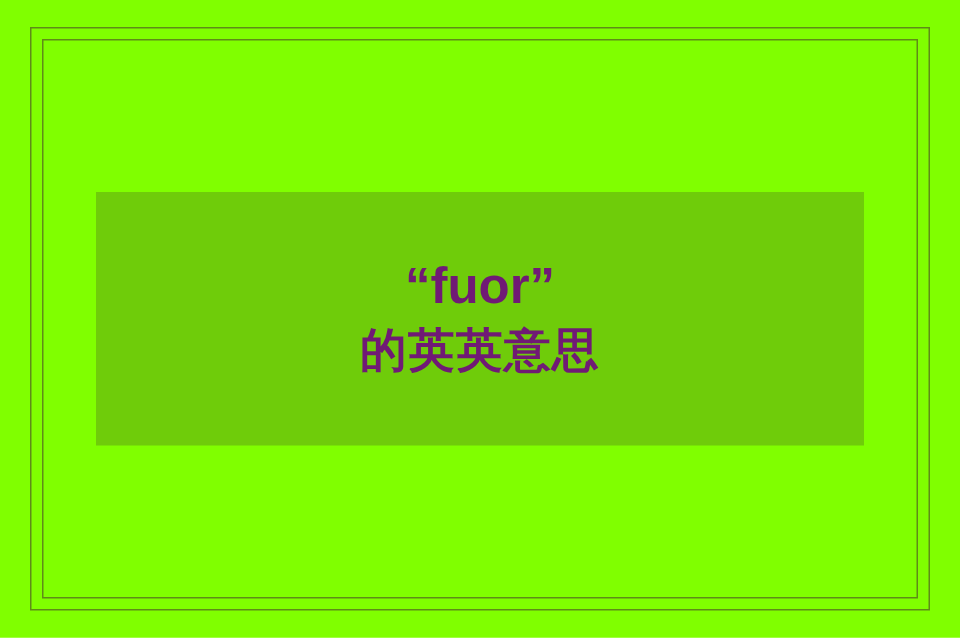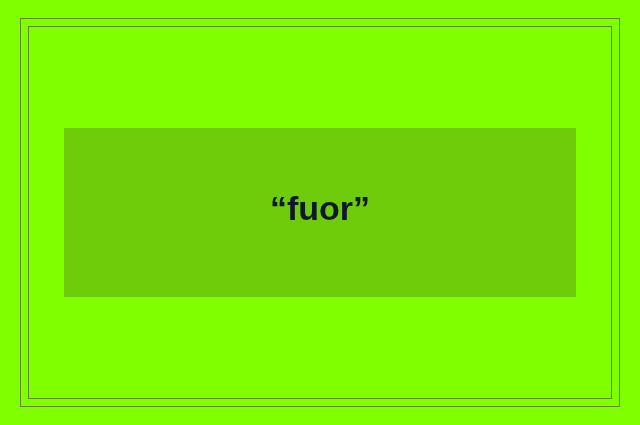--- a/index.html
+++ b/index.html
@@ -55,21 +55,21 @@
     height: 169px;
     background: #6fcc0a;
     box-sizing: border-box;
     display: flex;
     flex-direction: column;
     align-items: center;
     justify-content: center;
   }
 
   .title-line {
-    color: #0f172a;
+    color: #701a75;
     font-weight: bold;
     line-height: 1.05;
     text-align: center;
     white-space: nowrap;
     letter-spacing: 0px;
   }
 
   .title-term {
     font-size: 34px;
     margin-bottom: 8px;
@@ -83,15 +83,16 @@
 </head>
 <body>
 
 <div class="poster">
 
   <div class="frame-outer"></div>
   <div class="frame-inner"></div>
 
   <div class="panel">
     <div class="title-line title-term">“fuor”</div>
+    <div class="title-line title-sub">的英英意思</div>
   </div>
 
 </div>
 
 </body></html>

